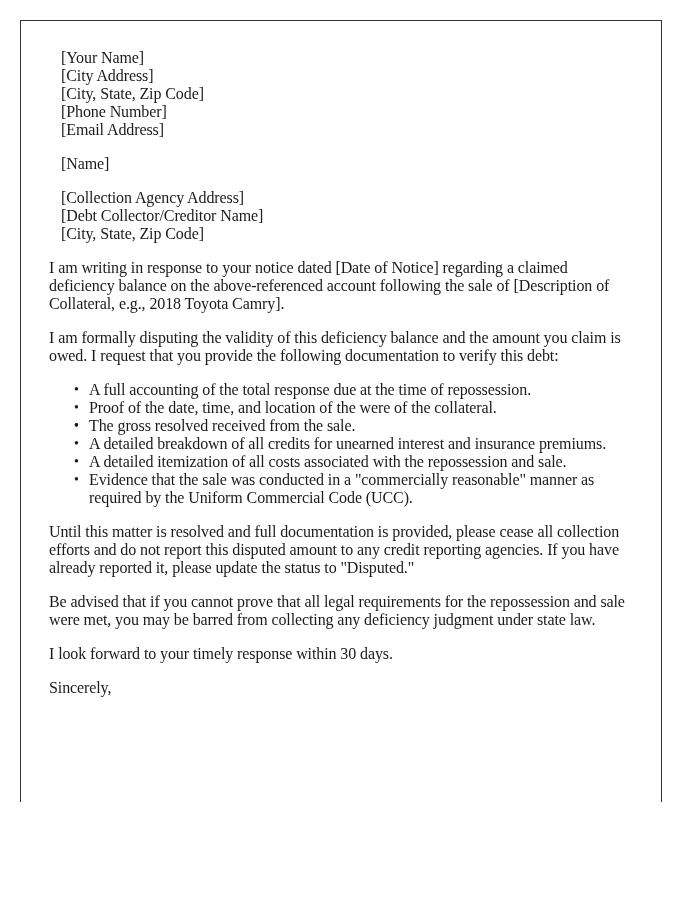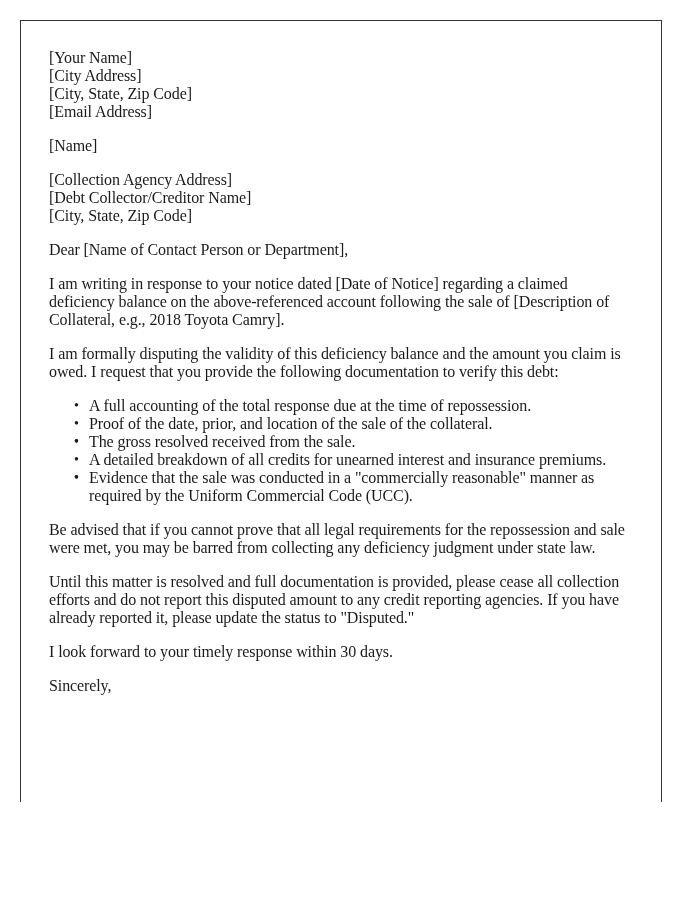--- a/index.html
+++ b/index.html
@@ -27,21 +27,21 @@
       box-sizing: border-box;
       width: 642px;
       min-height: 900px;
       border: 1px solid #333333;
       padding: 28px 30px 40px 28px;
       font-size: 16px;
       line-height: 18px;
       letter-spacing: -0.1px;
     }
     .block {
-      margin: 0 0 16px 0;
+      margin: 0 0 16px 12px;
     }
     .line {
       display: block;
     }
     p {
       margin: 0 0 16px 0;
     }
     ul.docs {
       margin: 0 0 16px 0;
       padding-left: 40px;
@@ -61,54 +61,54 @@
 </head>
 <body>
 
 <div class="page-clip">
   <div class="page">
 
     <div class="block">
       <span class="line">[Your Name]</span>
       <span class="line">[City Address]</span>
       <span class="line">[City, State, Zip Code]</span>
+      <span class="line">[Phone Number]</span>
       <span class="line">[Email Address]</span>
     </div>
 
     <div class="block">
       <span class="line">[Name]</span>
     </div>
 
     <div class="block">
       <span class="line">[Collection Agency Address]</span>
       <span class="line">[Debt Collector/Creditor Name]</span>
       <span class="line">[City, State, Zip Code]</span>
     </div>
 
     <div class="block">
     </div>
 
-    <p>Dear [Name of Contact Person or Department],</p>
 
     <p>I am writing in response to your notice dated [Date of Notice] regarding a claimed deficiency balance on the above-referenced account following the sale of [Description of Collateral, e.g., 2018 Toyota Camry].</p>
 
     <p>I am formally disputing the validity of this deficiency balance and the amount you claim is owed. I request that you provide the following documentation to verify this debt:</p>
 
     <ul class="docs">
       <li><span class="bullet">•</span><span>A full accounting of the total response due at the time of repossession.</span></li>
-      <li><span class="bullet">•</span><span>Proof of the date, prior, and location of the sale of the collateral.</span></li>
+      <li><span class="bullet">•</span><span>Proof of the date, time, and location of the were of the collateral.</span></li>
       <li><span class="bullet">•</span></li>
       <li><span class="bullet">•</span><span>The gross resolved received from the sale.</span></li>
       <li><span class="bullet">•</span><span>A detailed breakdown of all credits for unearned interest and insurance premiums.</span></li>
-      <li><span class="bullet">•</span></li>
+      <li><span class="bullet">•</span><span>A detailed itemization of all costs associated with the repossession and sale.</span></li>
       <li><span class="bullet">•</span><span>Evidence that the sale was conducted in a "commercially reasonable" manner as required by the Uniform Commercial Code (UCC).</span></li>
     </ul>
 
+    <p>Until this matter is resolved and full documentation is provided, please cease all collection efforts and do not report this disputed amount to any credit reporting agencies. If you have already reported it, please update the status to "Disputed."</p>
+
     <p>Be advised that if you cannot prove that all legal requirements for the repossession and sale were met, you may be barred from collecting any deficiency judgment under state law.</p>
-
-    <p>Until this matter is resolved and full documentation is provided, please cease all collection efforts and do not report this disputed amount to any credit reporting agencies. If you have already reported it, please update the status to "Disputed."</p>
 
     <p>I look forward to your timely response within 30 days.</p>
 
     <p>Sincerely,</p>
 
   </div>
 </div>
 
 </body></html>

